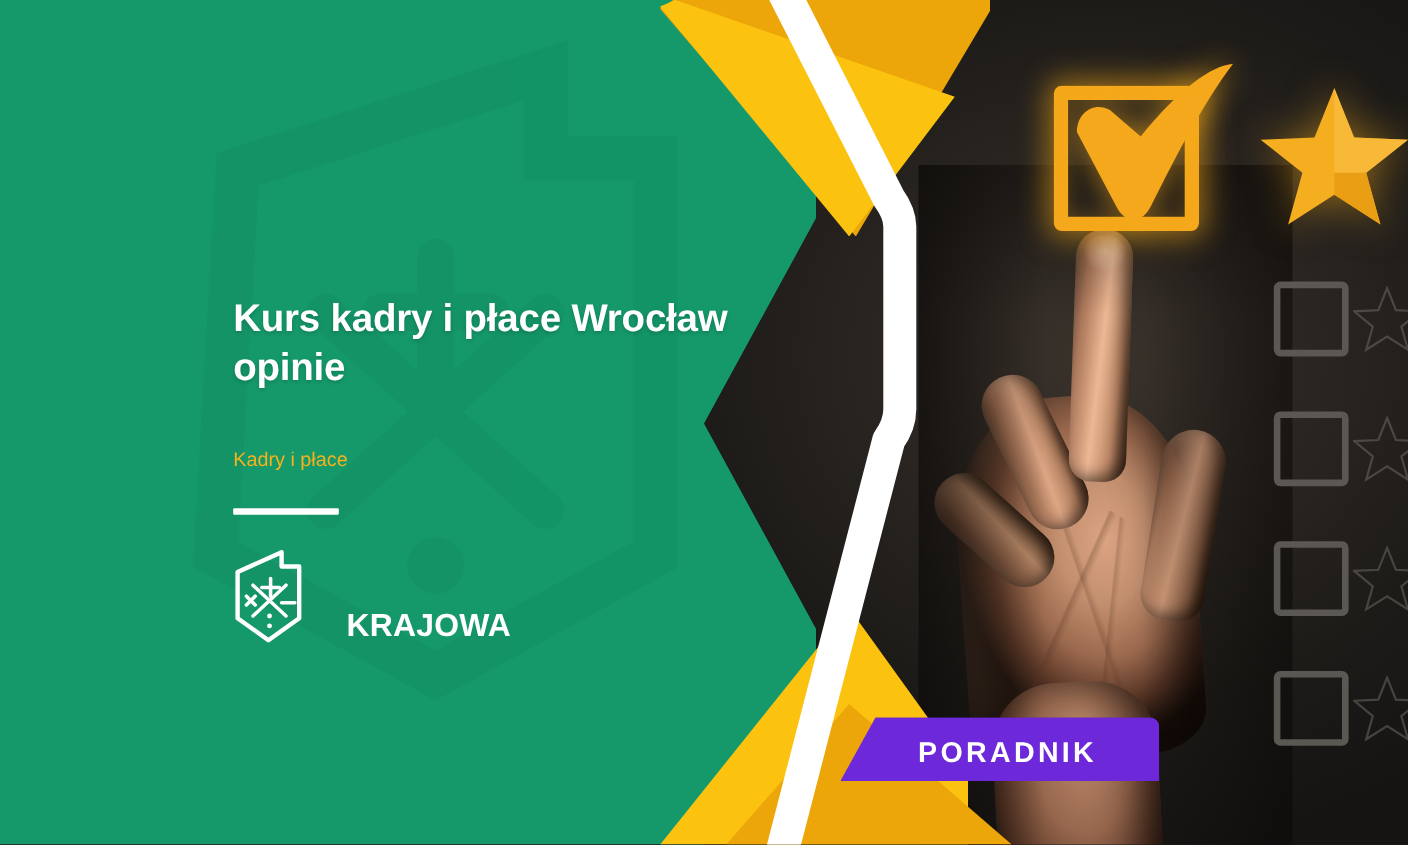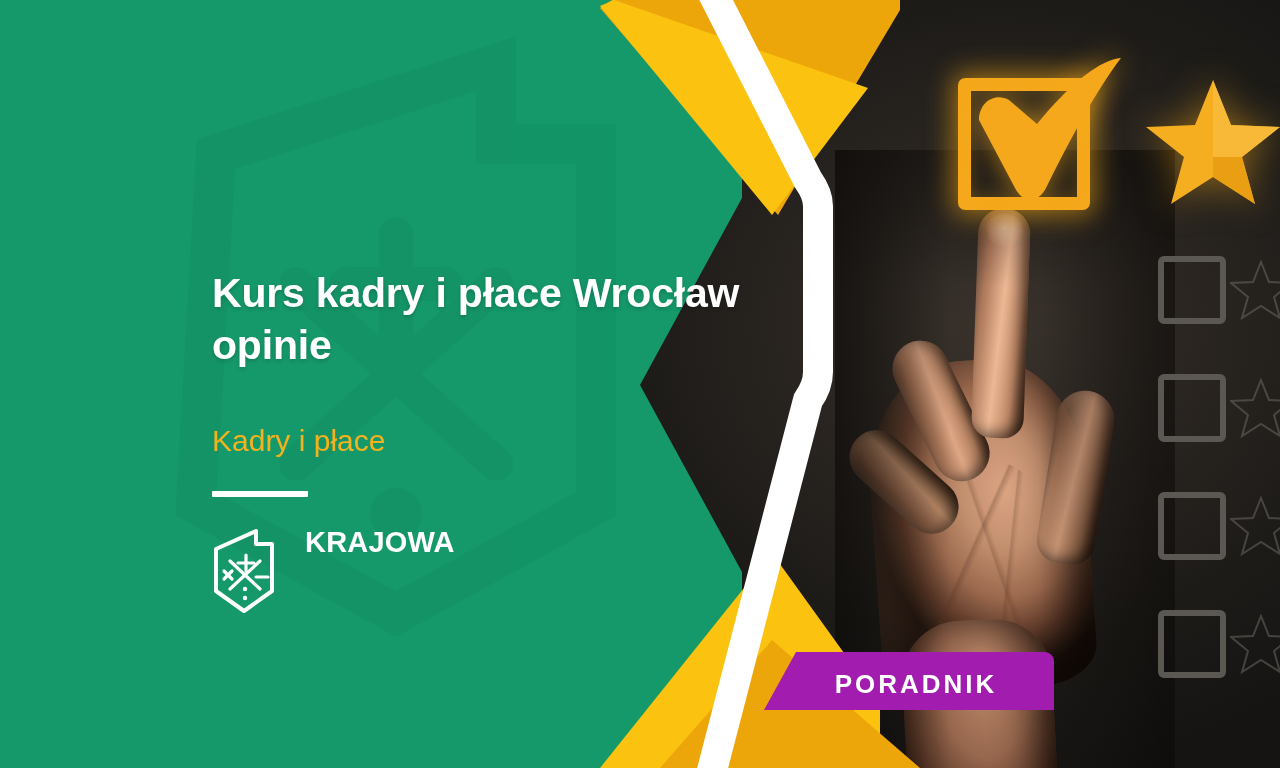--- a/index.html
+++ b/index.html
@@ -139,48 +139,48 @@
   
   .chevron{
     position:absolute;left:690px;top:-6px;width:170px;height:782px;
   }
 
   
   .content{position:absolute;left:212px;top:268px;width:560px;}
   .title{
     margin:0;
     color:#ffffff;
-    font-size:41px;line-height:1.26;font-weight:bold;
+    font-size:35px;line-height:1.26;font-weight:bold;
     letter-spacing:-.2px;
     text-shadow:0 2px 4px rgba(0,0,0,.18);
   }
   .subtitle{
     margin:52px 0 0 0;
     color:#f5b21c;
-    font-size:30px;font-weight:normal;line-height:1.2;
+    font-size:18px;font-weight:normal;line-height:1.2;
   }
   .rule{
     margin-top:32px;
     width:96px;height:6px;background:#ffffff;border-radius:1px;
   }
   .logo{
     margin-top:30px;
-    display:flex;align-items:flex-start;gap:15px;
+    display:flex;align-items:flex-end;gap:25px;
   }
   .logo-mark{width:78px;height:88px;flex:0 0 auto;}
   .logo-text{
     color:#ffffff;font-weight:bold;font-size:29px;line-height:1.1;
     letter-spacing:.2px;white-space:nowrap;
   }
   .logo-text span{display:block;}
 
   
   .badge{
     position:absolute;left:764px;top:652px;width:290px;height:65px;
-    background:#a21caf;
+    background:#6d28d9;
     clip-path:polygon(32px 0, 290px 0, 290px 58px, 0 58px);
     border-radius:0 9px 9px 0;
     display:flex;align-items:center;justify-content:center;
     box-shadow:0 4px 12px rgba(0,0,0,.35);
   }
   .badge-label{
     color:#ffffff;font-weight:bold;font-size:26px;letter-spacing:3px;
     padding-left:14px;
   }
 </style>

